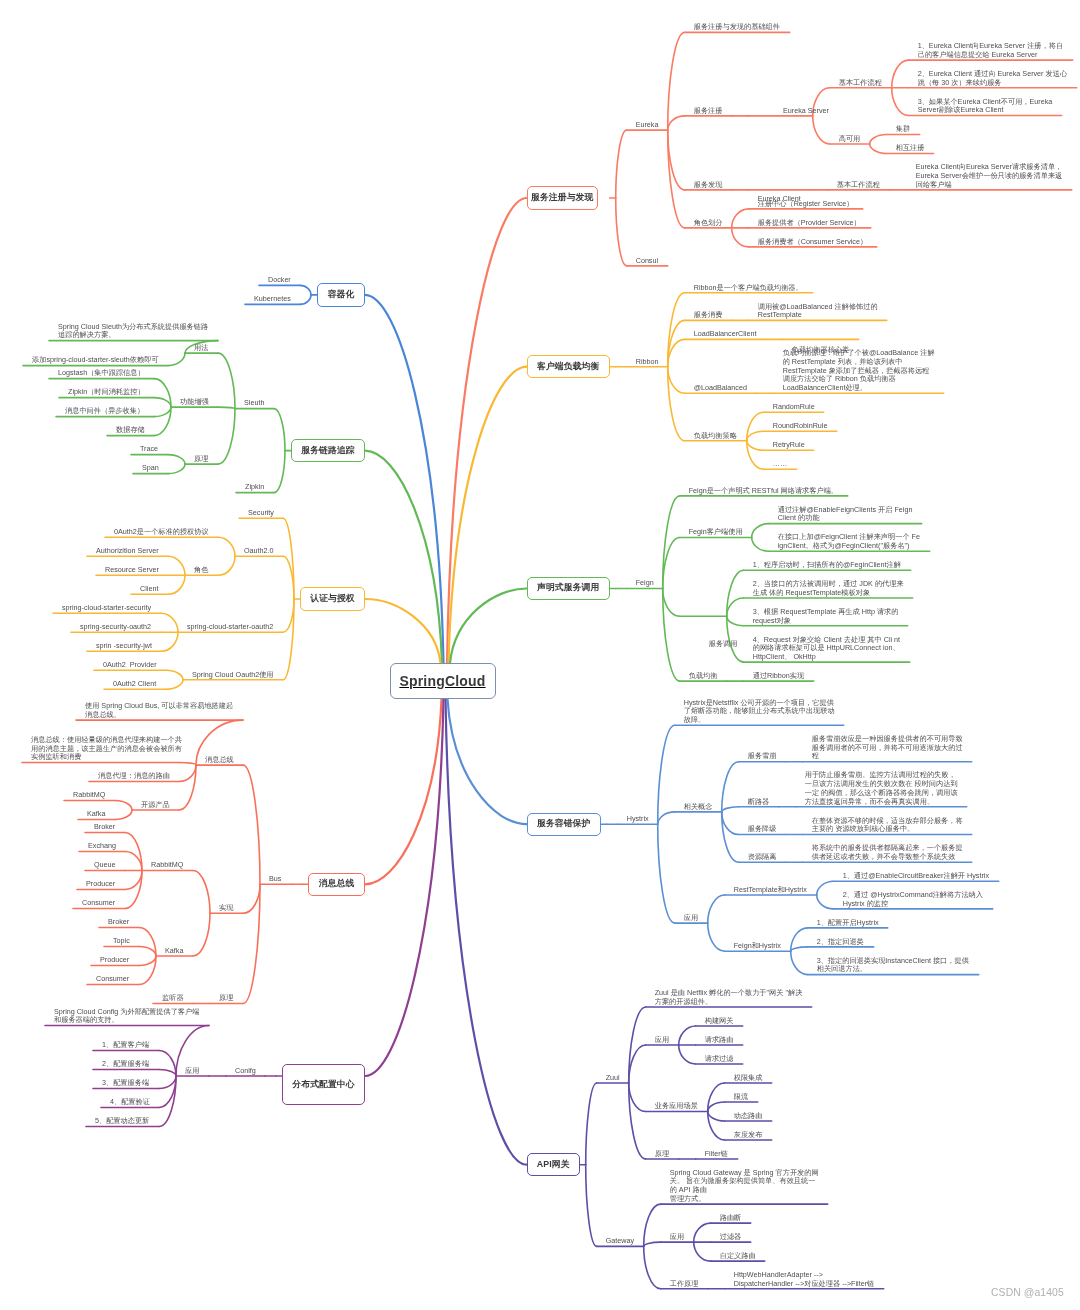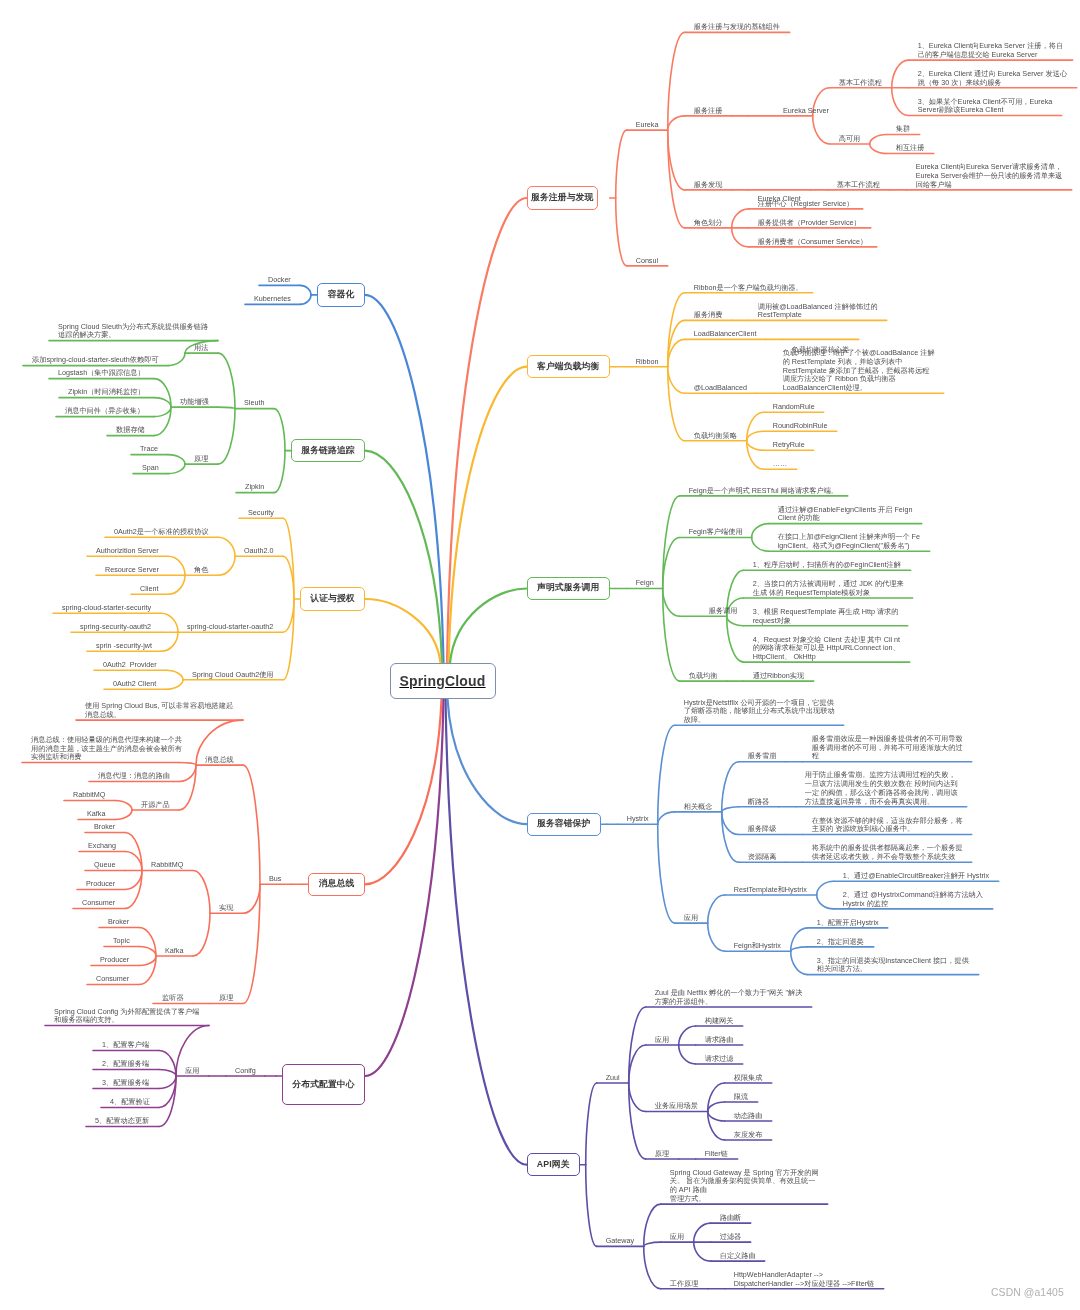--- a/index.html
+++ b/index.html
@@ -386,21 +386,21 @@
       <div class="lvl1" style="left: 526.7px; top: 576.8px; width: 83px; height: 23.4px; border-color: rgb(99, 185, 86);">
         <span class="blbl">声明式服务调用</span>
       </div>
       <div class="nlabel" style="left: 635.7px; top: 579.3px;">Feign</div>
       <div class="nlabel" style="left: 688.7px; top: 486.7px;">Feign是一个声明式 RESTful 网络请求客户端。</div>
       <div class="nlabel" style="left: 688.7px; top: 528.25px;">Fegin客户端使用</div>
       <div class="nlabel" style="left: 777.7px; top: 505.7px;">通过注解@EnableFeignClients 开启 Feign
 Client 的功能</div>
       <div class="nlabel" style="left: 777.7px; top: 533.4px;">在接口上加@FeignClient 注解来声明一个 Fe
 ignClient。格式为@FeginClient("服务名")</div>
-      <div class="nlabel" style="left: 688.7px; top: 607px; padding-left: 20px;">服务调用</div>
+      <div class="nlabel" style="left: 688.7px; top: 640px; padding-left: 20px;">服务调用</div>
       <div class="nlabel" style="left: 752.7px; top: 561.1px;">1、程序启动时，扫描所有的@FeginClient注解</div>
       <div class="nlabel" style="left: 752.7px; top: 580.1px;">2、当接口的方法被调用时，通过 JDK 的代理来
 生成 体的 RequestTemplate模板对象</div>
       <div class="nlabel" style="left: 752.7px; top: 607.8px;">3、根据 RequestTemplate 再生成 Http 请求的
 request对象</div>
       <div class="nlabel" style="left: 752.7px; top: 635.5px;">4、Request 对象交给 Client 去处理 其中 Cli nt
 的网络请求框架可以是 HttpURLConnect ion、
 HttpClient、 OkHttp</div>
       <div class="nlabel" style="left: 688.7px; top: 671.9px;">负载均衡</div>
       <div class="nlabel" style="left: 752.7px; top: 671.9px;">通过Ribbon实现</div>

